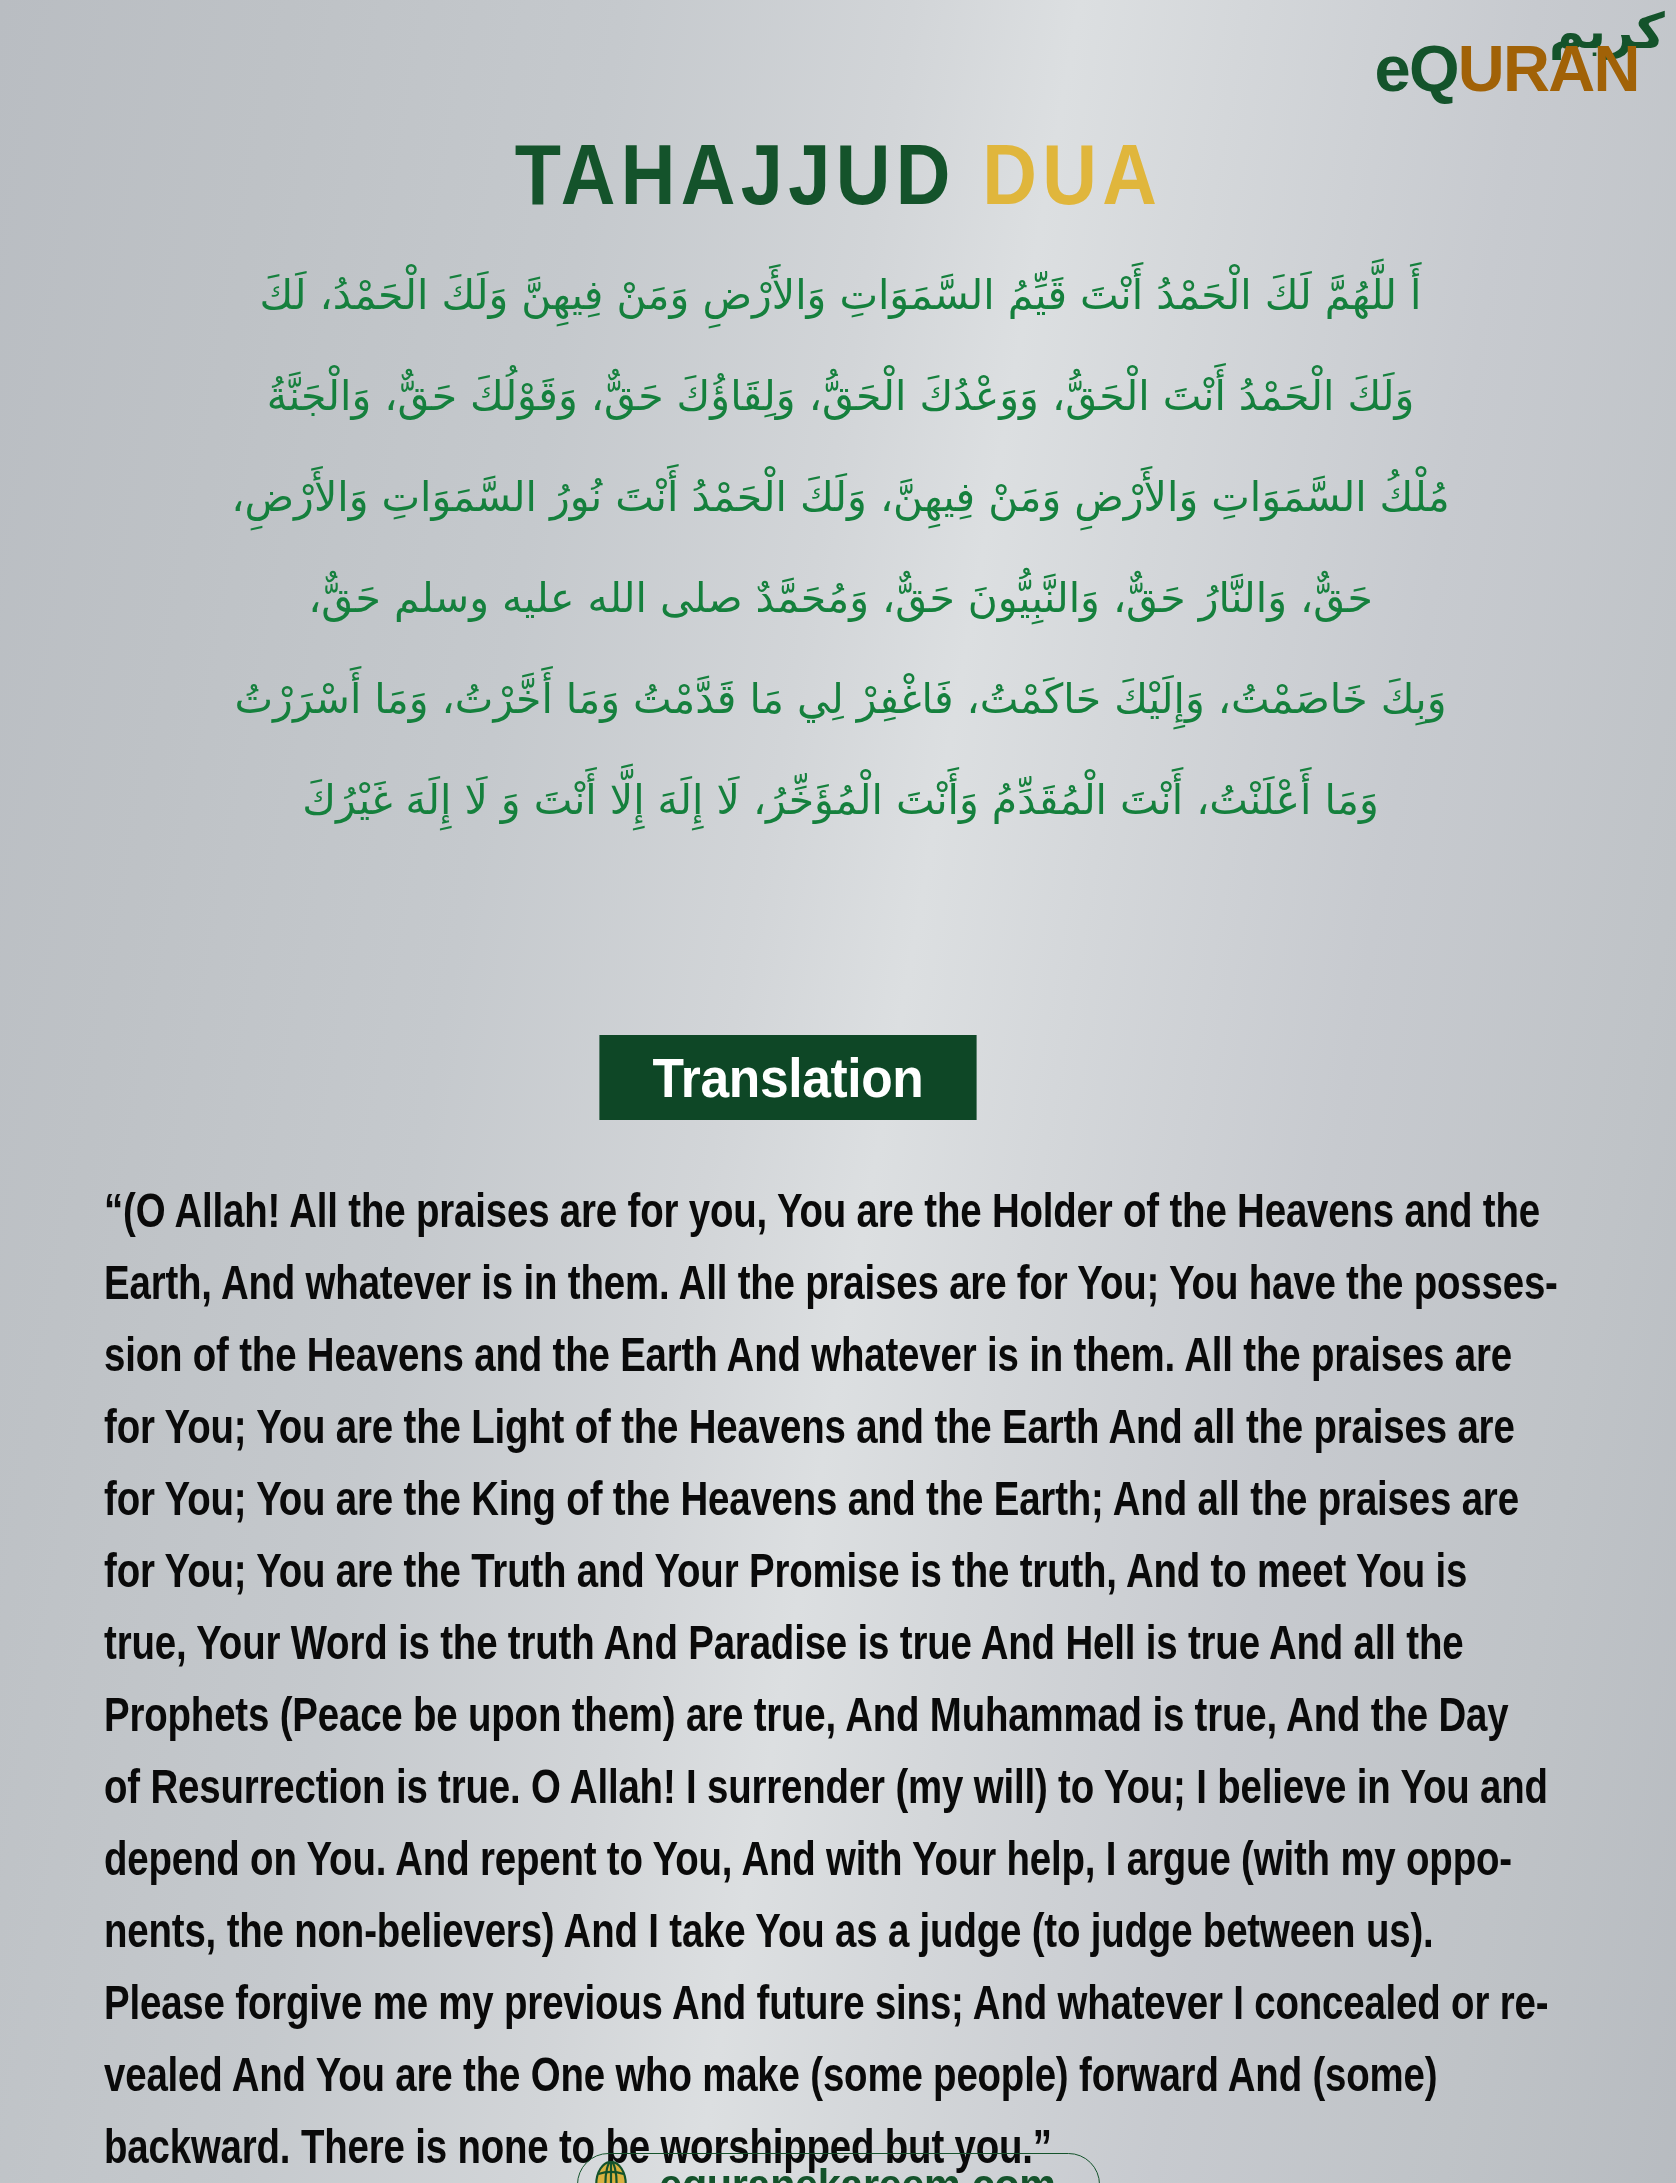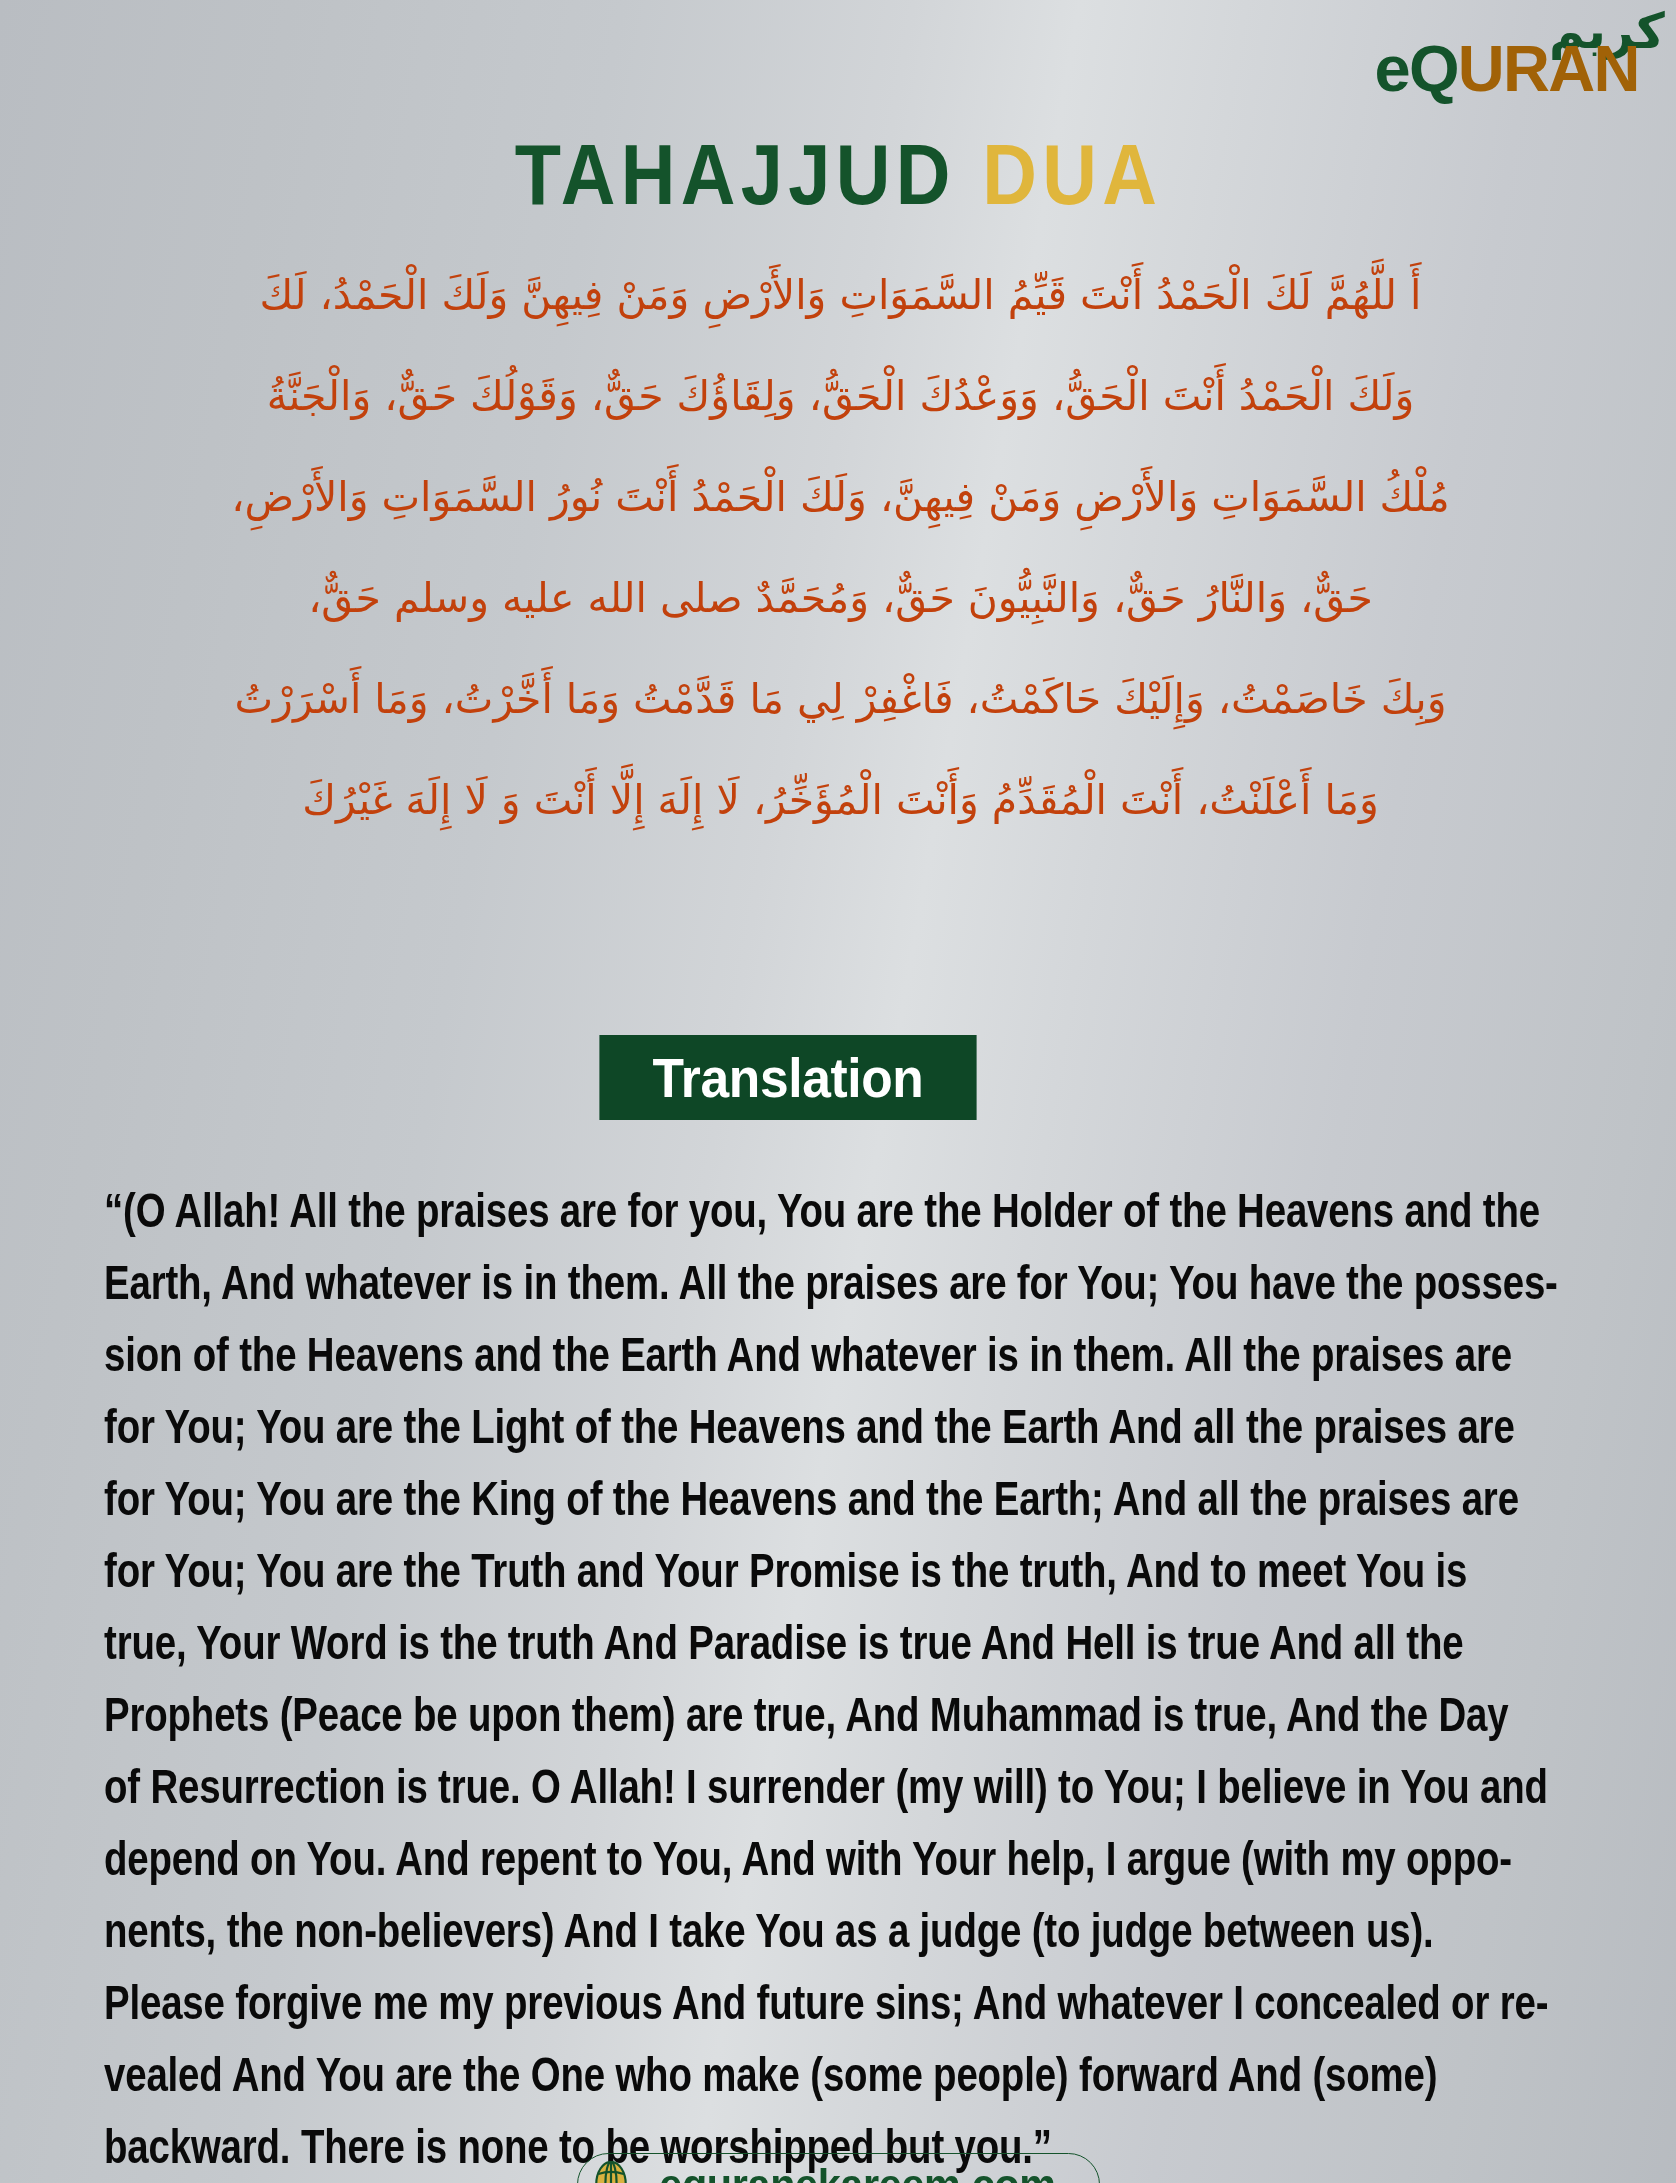--- a/index.html
+++ b/index.html
@@ -96,21 +96,21 @@
 
   
   .arabic-block {
     position: absolute;
     top: 245px;
     left: 83px;
     width: 1515px;
     direction: rtl;
     text-align: justify;
     text-align-last: center;
-    color: #c2410c;
+    color: #15803d;
     font-family: "DejaVu Sans", "Liberation Sans", sans-serif;
     font-size: 41px;
     line-height: 101px;
     font-weight: 400;
   }
   .arabic-line {
     display: block;
     white-space: nowrap;
     text-align: center;
   }

